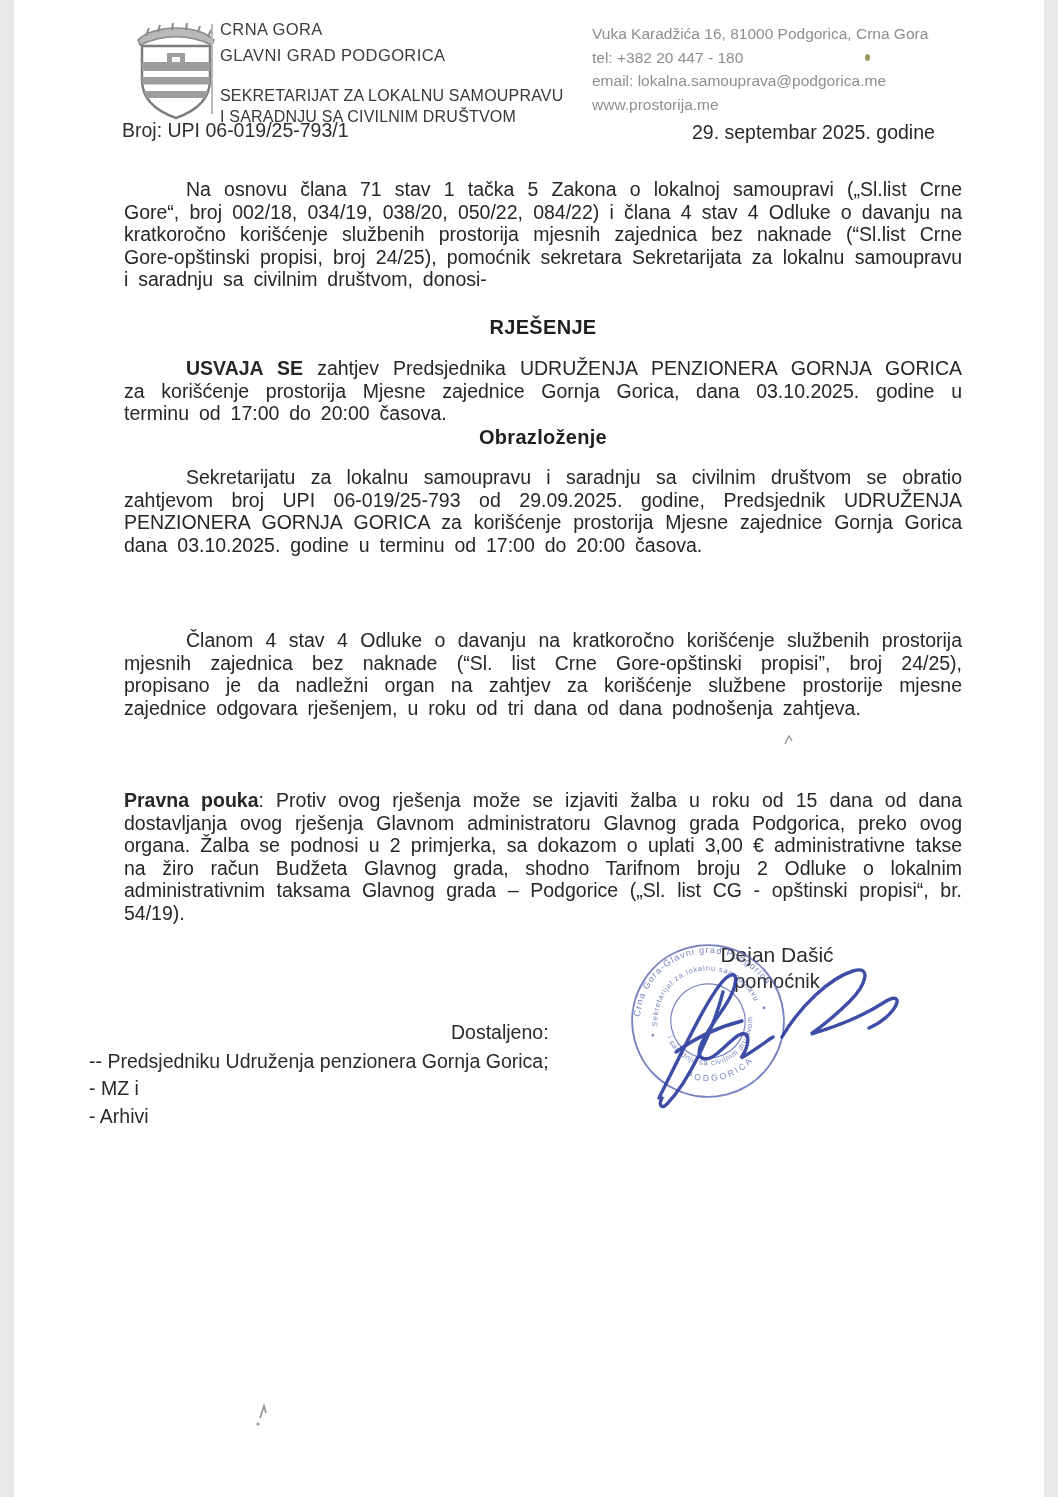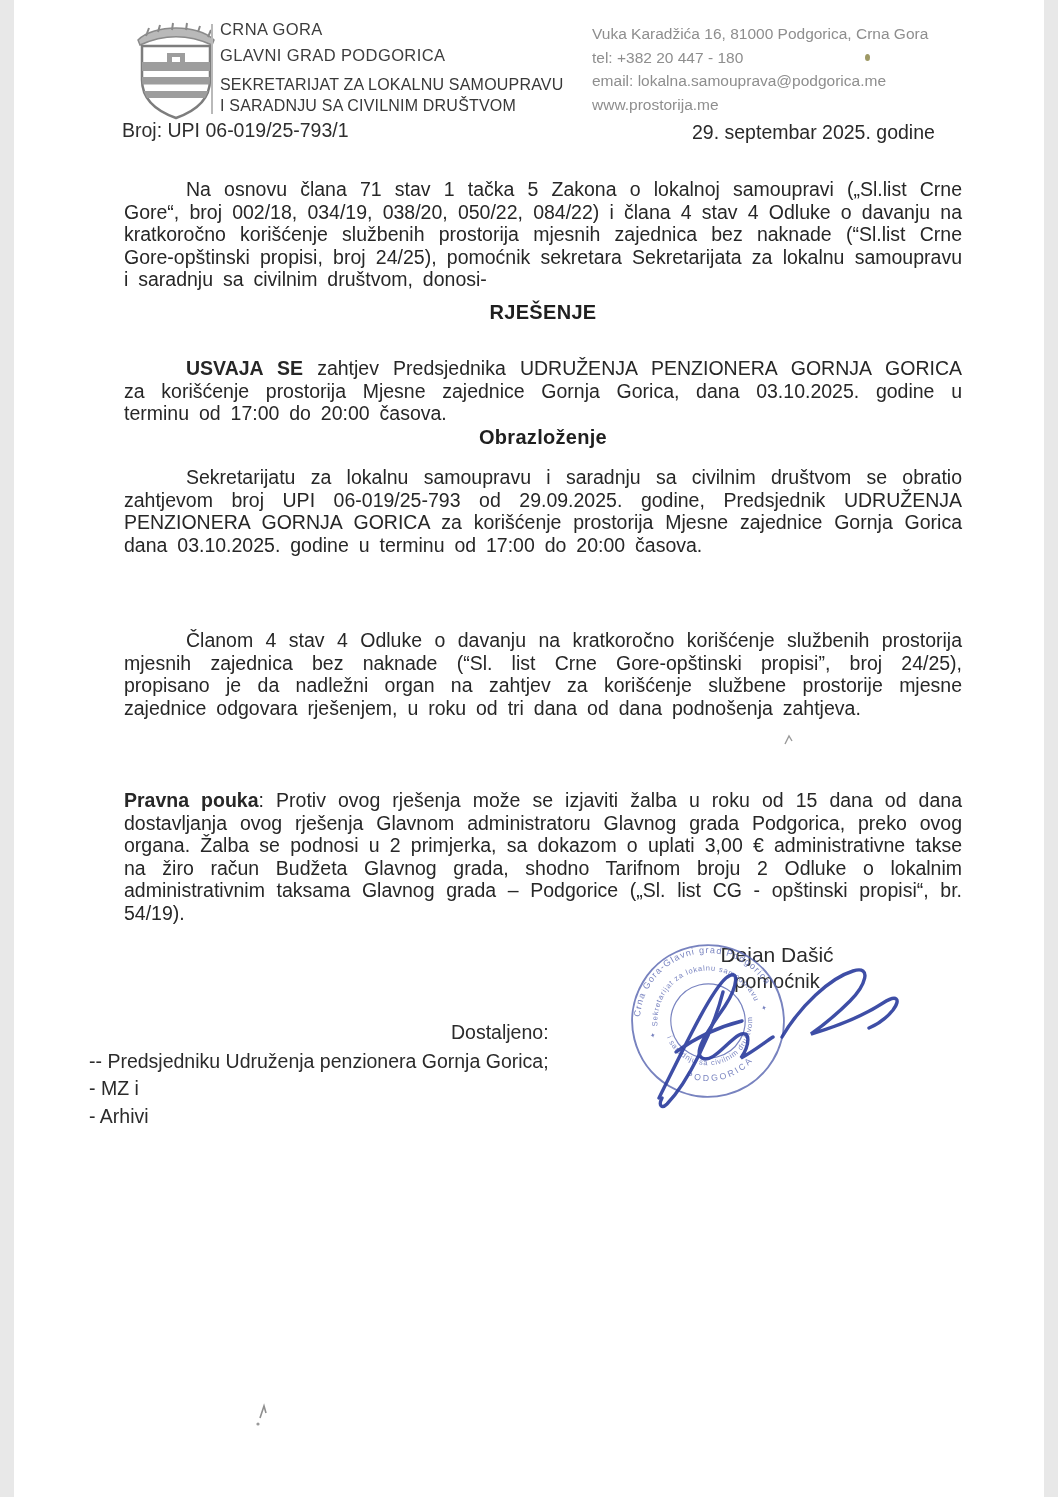--- a/index.html
+++ b/index.html
@@ -6,21 +6,21 @@
   .page{
     position:relative;width:1030px;height:1497px;background:#ffffff;
     font-family:"Liberation Sans", sans-serif;color:#262626;overflow:hidden;
     margin:0 auto;
   }
   
   .coa{position:absolute;left:110px;top:14px;width:104px;height:110px;}
   .hdr-divider{position:absolute;left:197px;top:24px;width:1.5px;height:90px;background:#b9b9b9;}
   .hdr-org{position:absolute;left:206px;top:20px;}
   .org-l1{font-size:16.5px;color:#3d3d3d;letter-spacing:.4px;line-height:18px;margin-bottom:8px;}
-  .org-l2{font-size:16.5px;color:#3d3d3d;letter-spacing:.4px;line-height:18px;margin-bottom:10px;}
+  .org-l2{font-size:16.5px;color:#3d3d3d;letter-spacing:.4px;line-height:18px;margin-bottom:21px;}
   .org-l3,.org-l4{font-size:16px;color:#383838;letter-spacing:.2px;line-height:21px;}
   .hdr-contact{position:absolute;left:578px;top:22px;font-size:15.5px;color:#8e8e8e;line-height:23.5px;}
   .broj{position:absolute;left:108px;top:119px;font-size:19.5px;color:#2e2e2e;}
   .docdate{position:absolute;left:678px;top:121px;font-size:19.5px;color:#292929;}
   
   .para{
     position:absolute;left:110px;width:838px;
     font-size:19.5px;line-height:22.6px;text-align:justify;
     word-spacing:4.5px;color:#272727;
   }
@@ -82,21 +82,21 @@
     <div>tel: +382 20 447 - 180</div>
     <div>email: lokalna.samouprava@podgorica.me</div>
     <div>www.prostorija.me</div>
   </div>
 
   <div class="broj">Broj: UPI 06-019/25-793/1</div>
   <div class="docdate">29. septembar 2025. godine</div>
 
   <div class="para indent" style="top:178px;">Na osnovu člana 71 stav 1 tačka 5 Zakona o lokalnoj samoupravi („Sl.list Crne Gore“, broj 002/18, 034/19, 038/20, 050/22, 084/22) i člana 4 stav 4 Odluke o davanju na kratkoročno korišćenje službenih prostorija mjesnih zajednica bez naknade (“Sl.list Crne Gore-opštinski propisi, broj 24/25), pomoćnik sekretara Sekretarijata za lokalnu samoupravu i saradnju sa civilnim društvom, donosi-</div>
 
-  <div class="heading" style="top:301px;">RJEŠENJE</div>
+  <div class="heading" style="top:316px;">RJEŠENJE</div>
 
   <div class="para indent" style="top:357px;"><span class="b">USVAJA SE</span><span> zahtjev Predsjednika UDRUŽENJA PENZIONERA GORNJA GORICA za korišćenje prostorija Mjesne zajednice Gornja Gorica, dana 03.10.2025. godine u terminu od 17:00 do 20:00 časova.</span></div>
 
   <div class="heading" style="top:426px;">Obrazloženje</div>
 
   <div class="para indent" style="top:466px;">Sekretarijatu za lokalnu samoupravu i saradnju sa civilnim društvom se obratio zahtjevom broj UPI 06-019/25-793 od 29.09.2025. godine, Predsjednik UDRUŽENJA PENZIONERA GORNJA GORICA za korišćenje prostorija Mjesne zajednice Gornja Gorica dana 03.10.2025. godine u terminu od 17:00 do 20:00 časova.</div>
 
 
   <div class="para indent" style="top:629px;">Članom 4 stav 4 Odluke o davanju na kratkoročno korišćenje službenih prostorija mjesnih zajednica bez naknade (“Sl. list Crne Gore-opštinski propisi”, broj 24/25), propisano je da nadležni organ na zahtjev za korišćenje službene prostorije mjesne zajednice odgovara rješenjem, u roku od tri dana od dana podnošenja zahtjeva.</div>
 

